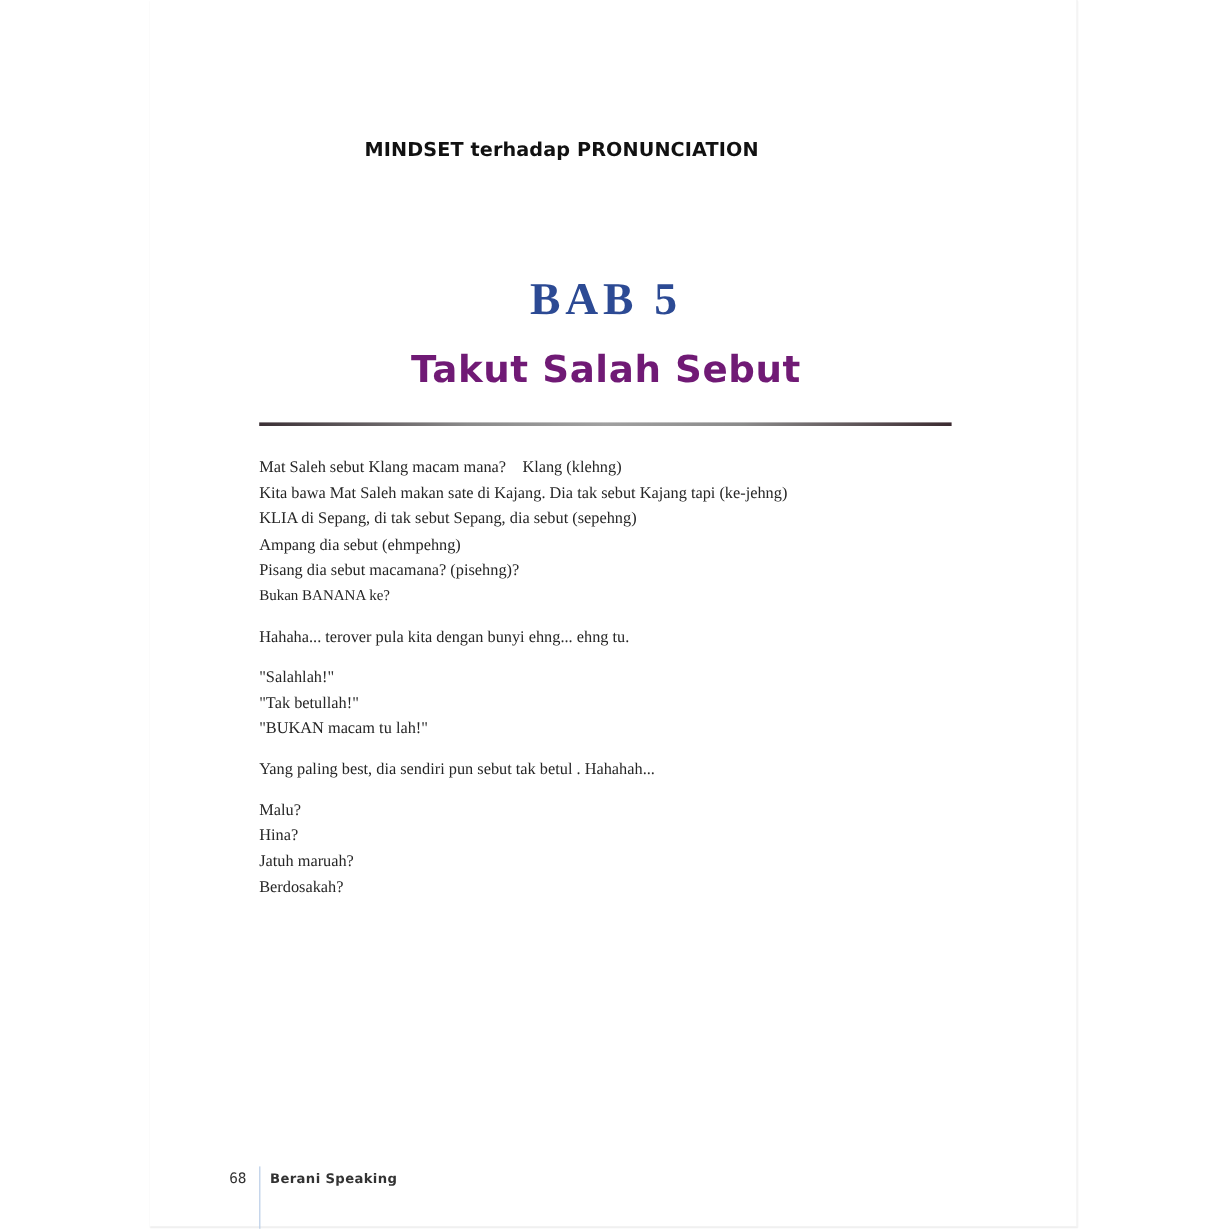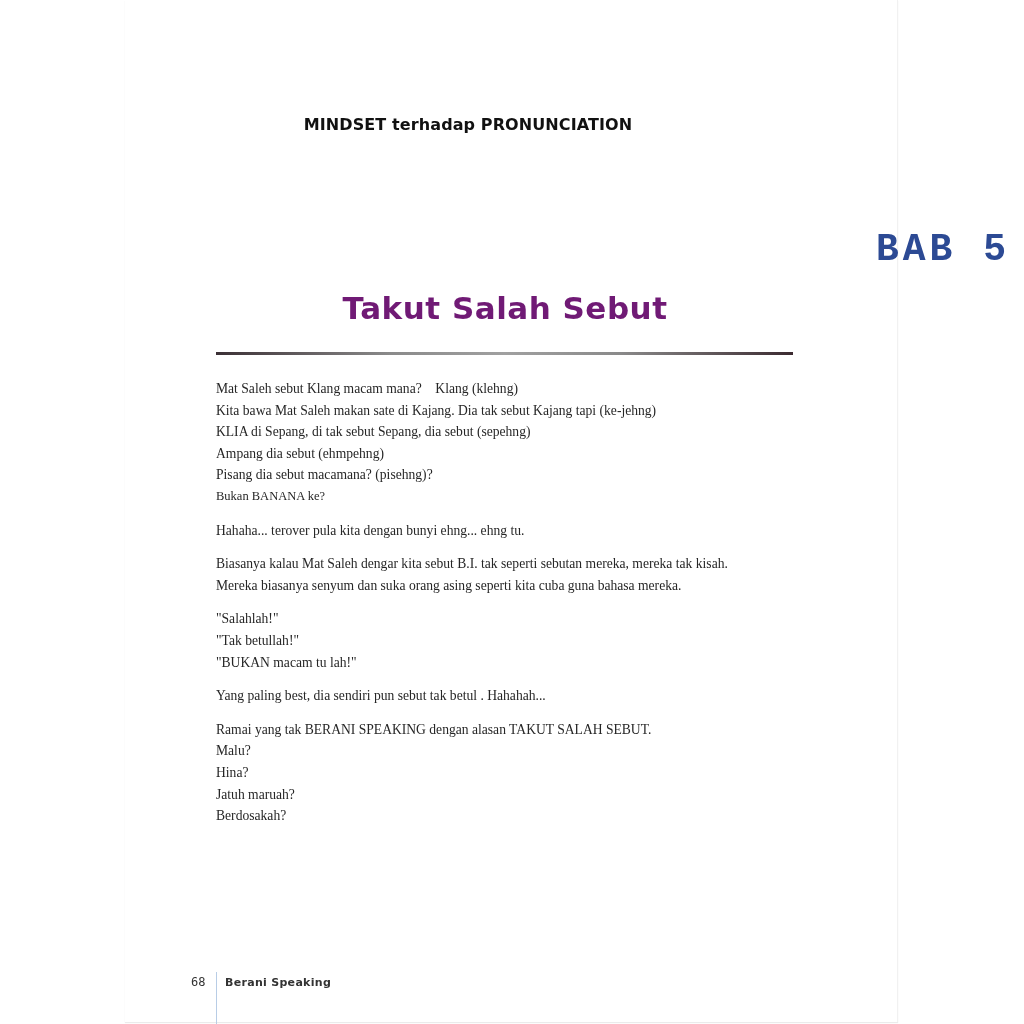--- a/index.html
+++ b/index.html
@@ -13,22 +13,22 @@
       background: #ffffff;
       border-right: 1px solid #f1f1f1;
       box-shadow: 0 1px 1px rgba(0,0,0,0.08);
     }
     .running-head {
       position: absolute; left: 0; top: 115px; width: 936px; text-align: center;
       font-family: "DejaVu Sans", sans-serif; font-weight: bold; font-size: 16px;
       color: #111; letter-spacing: 0.1px;
     }
     .chapter-num {
-      position: absolute; left: 0; top: 228px; width: 1010px; text-align: right;
-      font-family: Liberation Mono, monospace; font-weight: bold; font-size: 38px;
+      position: absolute; left: 0; top: 228px; width: 1010px; text-align: center;
+      font-family: Liberation Serif, serif; font-weight: bold; font-size: 38px;
       letter-spacing: 4px; color: #2c4a94;
     }
     .chapter-title {
       position: absolute; left: 0; top: 290px; width: 1010px; text-align: center;
       font-family: "DejaVu Sans", sans-serif; font-weight: bold; font-size: 31px;
       color: #701a75; letter-spacing: 0.5px;
     }
     .rule {
       position: absolute; left: 216px; top: 352px; width: 577px; height: 3px;
       background: linear-gradient(to right, #3b3035 0%, #8a8a8a 30%, #a0a0a0 50%, #8a8a8a 70%, #3b2a30 100%);
@@ -74,33 +74,28 @@
     <span class="line">Kita bawa Mat Saleh makan sate di Kajang. Dia tak sebut Kajang tapi (ke-jehng)</span>
     <span class="line">KLIA di Sepang, di tak sebut Sepang, dia sebut (sepehng)</span>
     <span class="line">Ampang dia sebut (ehmpehng)</span>
     <span class="line">Pisang dia sebut macamana? (pisehng)?</span>
     <span class="line small">Bukan BANANA ke?</span>
   </div>
   <div class="para">
     <span class="line">Hahaha... terover pula kita dengan bunyi ehng... ehng tu.</span>
   </div>
   <div class="para">
-    <span class="line wrap">Biasanya kalau Mat Saleh dengar kita sebut B.I. tak seperti sebutan mereka, mereka tak kisah.</span>
-    <span class="line wrap">Mereka biasanya senyum dan suka orang asing seperti kita cuba guna bahasa mereka.</span>
-  </div>
-  <div class="para">
     <span class="line">"Salahlah!"</span>
     <span class="line">"Tak betullah!"</span>
     <span class="line">"BUKAN macam tu lah!"</span>
   </div>
   <div class="para">
     <span class="line">Yang paling best, dia sendiri pun sebut tak betul . Hahahah...</span>
   </div>
   <div class="para">
-    <span class="line">Ramai yang tak BERANI SPEAKING dengan alasan TAKUT SALAH SEBUT.</span>
     <span class="line">Malu?</span>
     <span class="line">Hina?</span>
     <span class="line">Jatuh maruah?</span>
     <span class="line">Berdosakah?</span>
   </div>
 </div>
 
 <div class="footer">
   <span class="page-number">68</span>
   <span class="footer-divider"></span>

